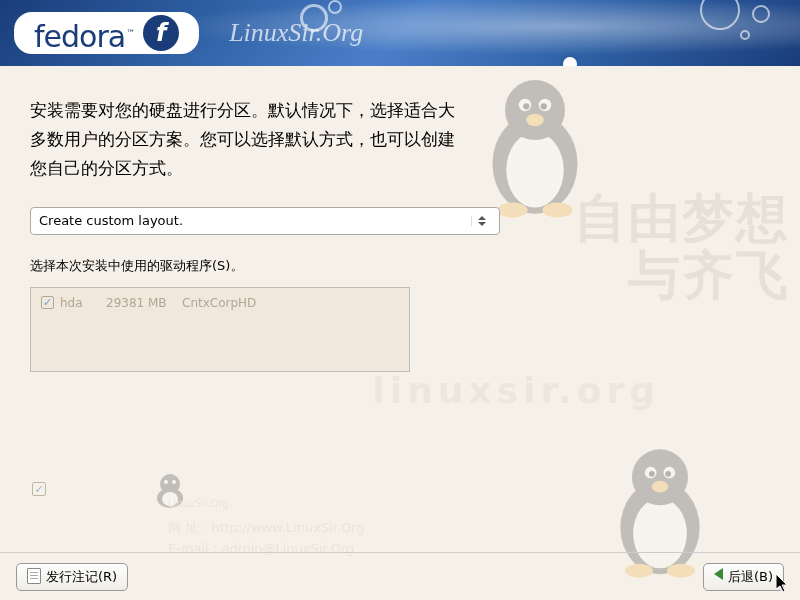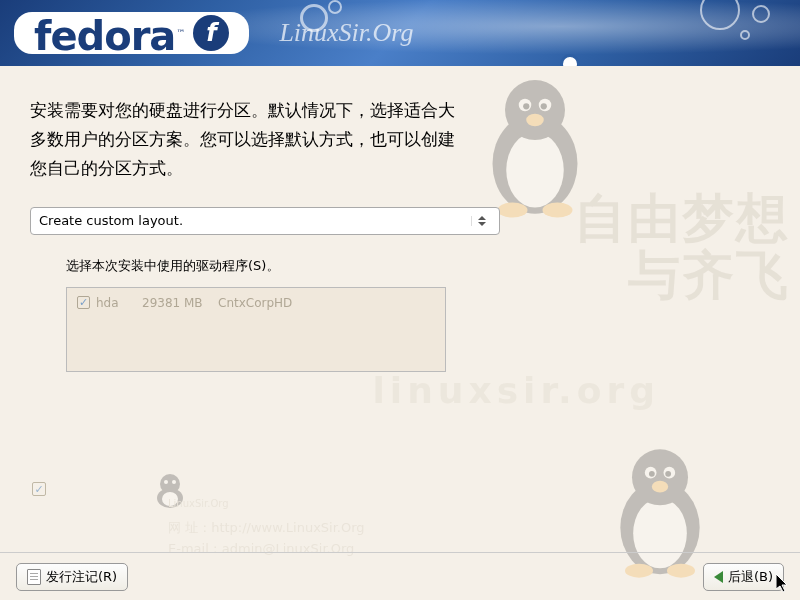--- a/index.html
+++ b/index.html
@@ -90,22 +90,22 @@
   border-radius: 18px;
   padding: 4px 20px 4px 20px;
   margin-left: 14px;
   display: flex;
   align-items: center;
   position: relative;
   z-index: 2;
   height: 42px;
 }
 .fedora-text {
-  font-size: 40px;
-  font-weight: bold;
+  font-size: 30px;
+  font-weight: normal;
   color: #1a3d7a;
   letter-spacing: -1px;
   margin-top: 6px;
 }
 .fedora-tm {
   font-size: 9px;
   color: #1a3d7a;
   vertical-align: top;
   margin-left: 1px;
 }
@@ -188,21 +188,20 @@
 .arrow-up, .arrow-down {
   width: 0; height: 0;
   border-left: 4px solid transparent;
   border-right: 4px solid transparent;
 }
 .arrow-up { border-bottom: 4px solid #555; }
 .arrow-down { border-top: 4px solid #555; }
 
 
 .drive-section {
-  margin-left: 36px;
 }
 .drive-label {
   font-size: 13px;
   margin-bottom: 12px;
 }
 .drive-list {
   border: 1px solid #bbb;
   background: #f0e8dc;
   width: 380px;
   height: 85px;
@@ -261,21 +260,21 @@
   bottom: 0;
   border-top: 1px solid #ccc;
   height: 48px;
   display: flex;
   align-items: center;
   padding: 0 16px;
   z-index: 4;
 }
 .btn {
   display: inline-flex;
-  align-items: center;
+  align-items: flex-start;
   gap: 5px;
   border: 1px solid #999;
   border-radius: 5px;
   background: linear-gradient(#fdfdfd, #f0ede5);
   padding: 4px 10px;
   font-size: 13px;
   cursor: pointer;
   color: #000;
 }
 .footer-spacer { flex: 1; }

